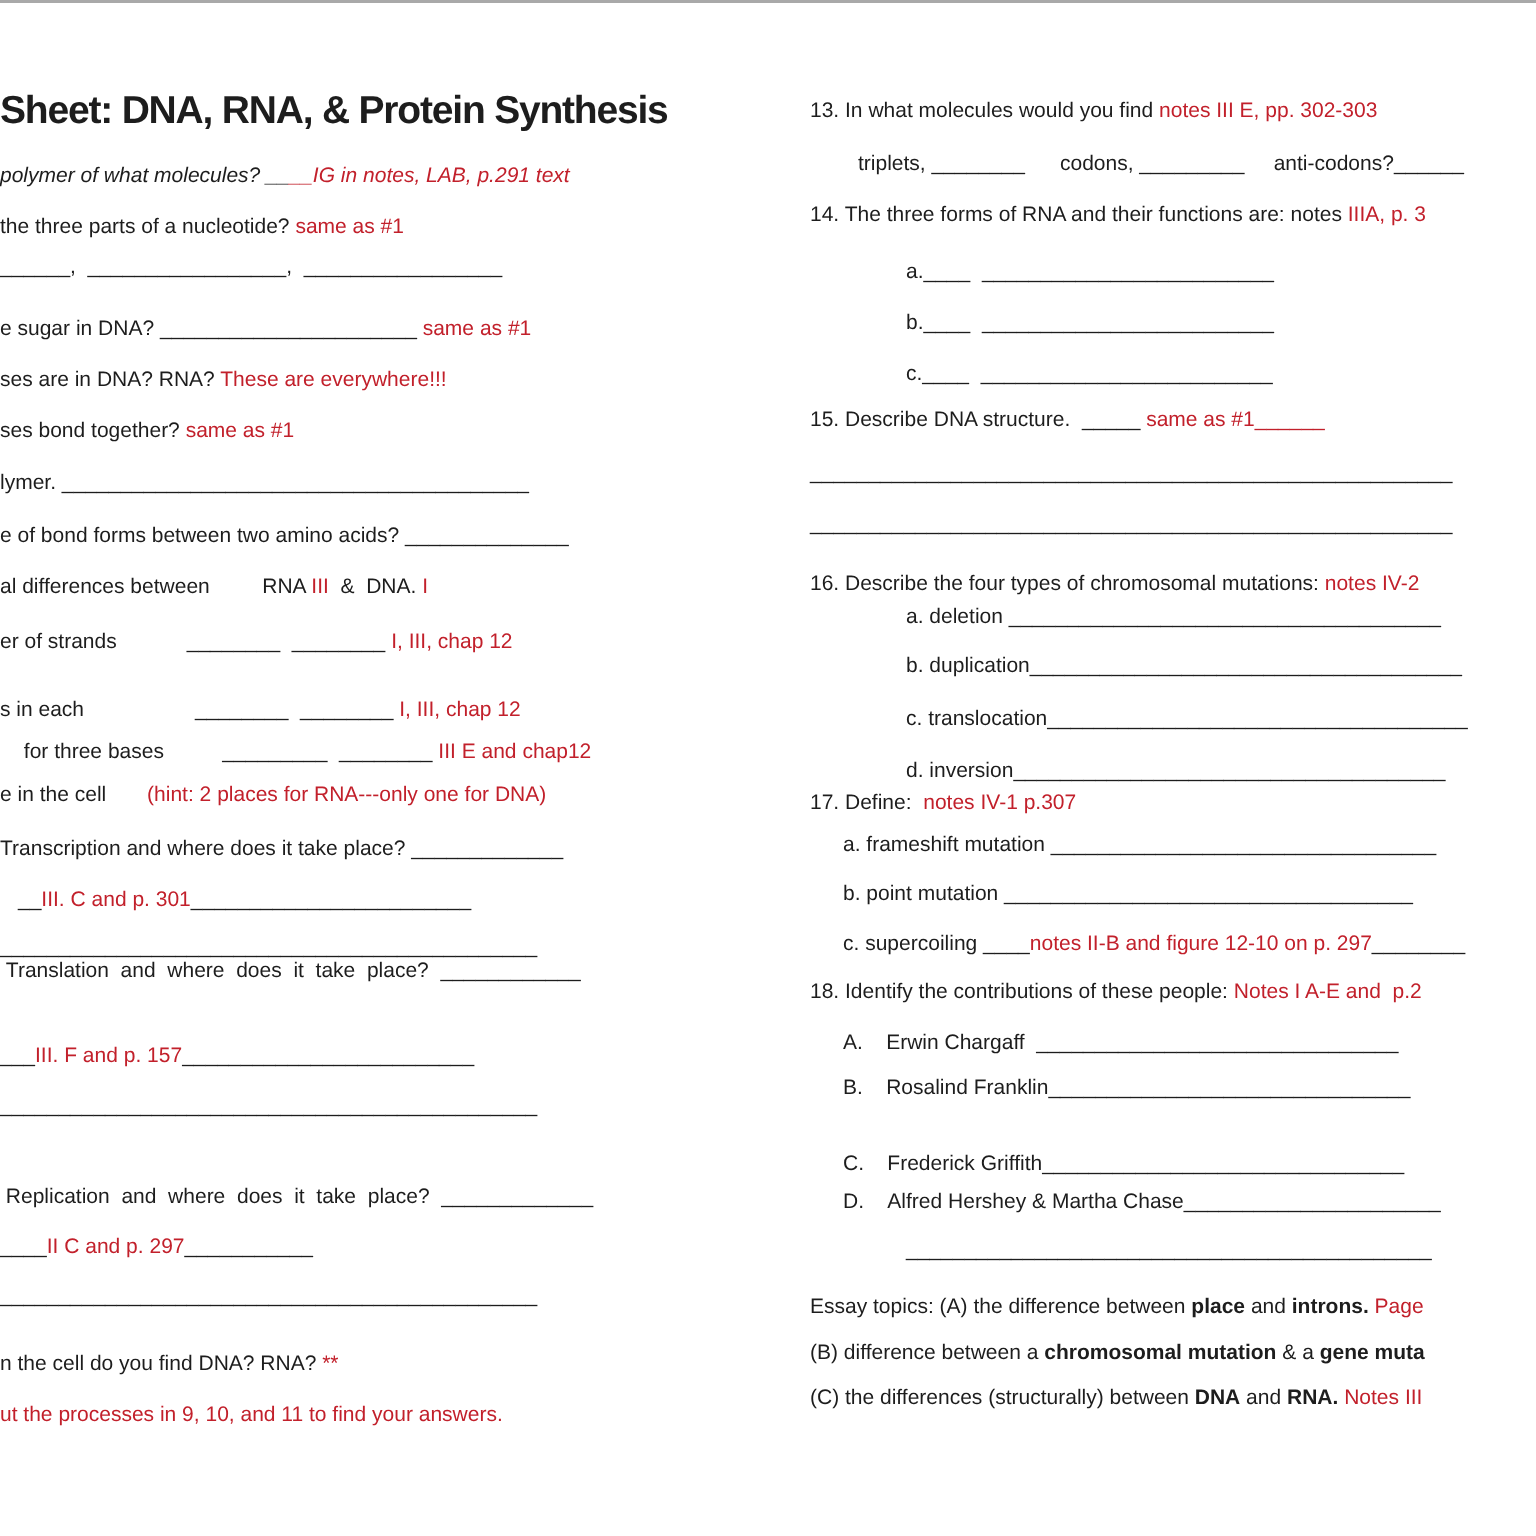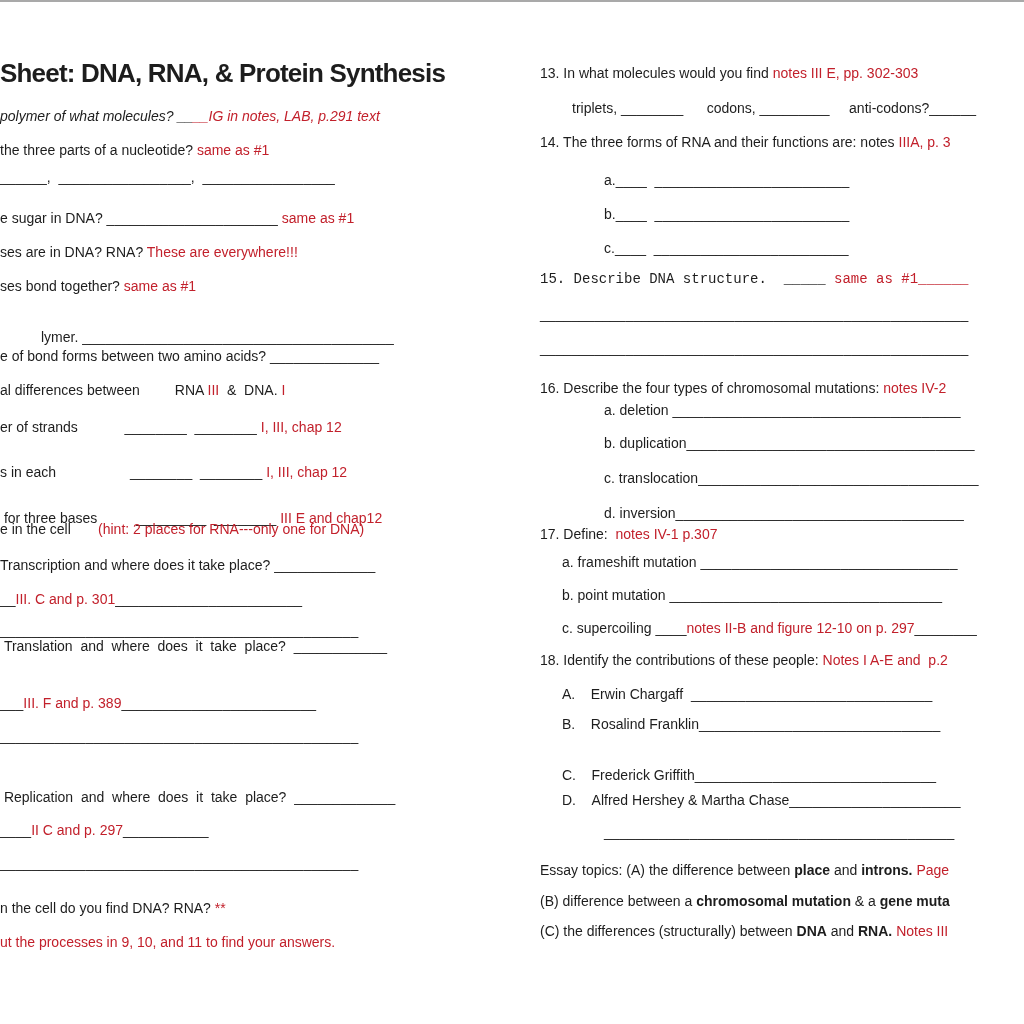--- a/index.html
+++ b/index.html
@@ -41,48 +41,48 @@
   <div class="top-edge" style="background: rgb(169, 169, 169);"></div>
 
   <div class="col col-left">
     <div class="doc-title">Sheet: DNA, RNA, &amp; Protein Synthesis</div>
   <div class="line" style="top: 106px; font-style: italic;"><span class="">polymer of what molecules? __</span><span class="seg-red ">__IG in notes, LAB, p.291 text</span></div>
       <div class="line" style="top: 140px;"><span class="">the three parts of a nucleotide? </span><span class="seg-red ">same as #1</span></div>
       <div class="line" style="top: 167px;"><span class="">______,&nbsp; _________________,&nbsp; _________________</span></div>
       <div class="line" style="top: 208px;"><span class="">e sugar in DNA? ______________________ </span><span class="seg-red ">same as #1</span></div>
       <div class="line" style="top: 242px;"><span class="">ses are in DNA? RNA? </span><span class="seg-red ">These are everywhere!!!</span></div>
       <div class="line" style="top: 276px;"><span class="">ses bond together? </span><span class="seg-red ">same as #1</span></div>
-      <div class="line" style="top: 327px; padding-left: 41px;"><span class="">lymer. ________________________________________</span></div>
+      <div class="line" style="top: 311px;"><span class="">lymer. ________________________________________</span></div>
       <div class="line" style="top: 346px;"><span class="">e of bond forms between two amino acids? ______________</span></div>
       <div class="line" style="top: 380px;"><span class="">al differences between&nbsp;&nbsp;&nbsp;&nbsp;&nbsp;&nbsp;&nbsp;&nbsp;&nbsp;RNA </span><span class="seg-red ">III</span><span class="">&nbsp; &amp;&nbsp; DNA. </span><span class="seg-red ">I</span></div>
       <div class="line" style="top: 417px;"><span class="">er of strands&nbsp;&nbsp;&nbsp;&nbsp;&nbsp;&nbsp;&nbsp;&nbsp;&nbsp;&nbsp;&nbsp;&nbsp;________&nbsp;&nbsp;________ </span><span class="seg-red ">I, III, chap 12</span></div>
       <div class="line" style="top: 452px; margin-top: 10px;"><span class="">s in each&nbsp;&nbsp;&nbsp;&nbsp;&nbsp;&nbsp;&nbsp;&nbsp;&nbsp;&nbsp;&nbsp;&nbsp;&nbsp;&nbsp;&nbsp;&nbsp;&nbsp;&nbsp;&nbsp;________&nbsp;&nbsp;________ </span><span class="seg-red ">I, III, chap 12</span></div>
-      <div class="line" style="top: 508px;"><span class="">&nbsp;for three bases&nbsp;&nbsp;&nbsp;&nbsp;&nbsp;&nbsp;&nbsp;&nbsp;&nbsp;&nbsp;_________&nbsp;&nbsp;________ </span><span class="seg-red ">III E and chap12</span></div>
+      <div class="line" style="top: 490px; margin-left: 12px;"><span class="">&nbsp;for three bases&nbsp;&nbsp;&nbsp;&nbsp;&nbsp;&nbsp;&nbsp;&nbsp;&nbsp;&nbsp;_________&nbsp;&nbsp;________ </span><span class="seg-red ">III E and chap12</span></div>
       <div class="line" style="top: 519px;"><span class="">e in the cell&nbsp;&nbsp;&nbsp;&nbsp;&nbsp;&nbsp;&nbsp;</span><span class="seg-red ">(hint: 2 places for RNA---only one for DNA)</span></div>
       <div class="line" style="top: 555px;"><span class="">Transcription and where does it take place? _____________</span></div>
-      <div class="line" style="top: 589px;"><span class="">__</span><span class="seg-red ">III. C and p. 301</span><span class="">________________________</span></div>
+      <div class="line" style="top: 589px; padding-left: 12px;"><span class="">__</span><span class="seg-red ">III. C and p. 301</span><span class="">________________________</span></div>
       <div class="line" style="top: 620px;"><span class="">______________________________________________</span></div>
       <div class="line" style="top: 620px; margin-top: 16px;"><span class="">&nbsp;Translation  and  where  does  it  take  place?  ____________</span></div>
-      <div class="line" style="top: 693px;"><span class="">___</span><span class="seg-red ">III. F and p. 389</span><span class="">_________________________</span></div>
+      <div class="line" style="top: 693px;"><span class="">___</span><span class="seg-red ">III. F and p. 157</span><span class="">_________________________</span></div>
       <div class="line" style="top: 726px;"><span class="">______________________________________________</span></div>
       <div class="line" style="top: 787px;"><span class="">&nbsp;Replication  and  where  does  it  take  place?  _____________</span></div>
       <div class="line" style="top: 820px;"><span class="">____</span><span class="seg-red ">II C and p. 297</span><span class="">___________</span></div>
       <div class="line" style="top: 853px;"><span class="">______________________________________________</span></div>
       <div class="line" style="top: 898px;"><span class="">n the cell do you find DNA? RNA? </span><span class="seg-red ">**</span></div>
       <div class="line" style="top: 932px;"><span class="seg-red ">ut the processes in 9, 10, and 11 to find your answers.</span></div>
     </div>
 
   <div class="col col-right">
       <div class="line" style="top: 63px;"><span class="">13. In what molecules would you find </span><span class="seg-red ">notes III E, pp. 302-303</span></div>
       <div class="line" style="top: 98px; left: 32px;"><span class="">triplets, ________&nbsp;&nbsp;&nbsp;&nbsp;&nbsp;&nbsp;codons, _________&nbsp;&nbsp;&nbsp;&nbsp;&nbsp;anti-codons?______</span></div>
       <div class="line" style="top: 132px;"><span class="">14. The three forms of RNA and their functions are: notes </span><span class="seg-red ">IIIA, p. 3</span></div>
       <div class="line" style="top: 170px; left: 64px;"><span class="">a.____&nbsp;&nbsp;_________________________</span></div>
       <div class="line" style="top: 204px; left: 64px;"><span class="">b.____&nbsp;&nbsp;_________________________</span></div>
       <div class="line" style="top: 238px; left: 64px;"><span class="">c.____&nbsp;&nbsp;_________________________</span></div>
-      <div class="line" style="top: 269px; font-family: Liberation Mono, monospace;"><span class="">15. Describe DNA structure.&nbsp; _____ </span><span class="seg-red ">same as #1______</span></div>
+      <div class="line" style="top: 269px;"><span class="">15. Describe DNA structure.&nbsp; _____ </span><span class="seg-red ">same as #1______</span></div>
       <div class="line" style="top: 304px;"><span class="">_______________________________________________________</span></div>
       <div class="line" style="top: 338px;"><span class="">_______________________________________________________</span></div>
       <div class="line" style="top: 378px;"><span class="">16. Describe the four types of chromosomal mutations: </span><span class="seg-red ">notes IV-2</span></div>
       <div class="line" style="top: 400px; left: 64px;"><span class="">a. deletion _____________________________________</span></div>
       <div class="line" style="top: 433px; left: 64px;"><span class="">b. duplication_____________________________________</span></div>
       <div class="line" style="top: 468px; left: 64px;"><span class="">c. translocation____________________________________</span></div>
       <div class="line" style="top: 503px; left: 64px;"><span class="">d. inversion_____________________________________</span></div>
       <div class="line" style="top: 524px;"><span class="">17. Define:&nbsp; </span><span class="seg-red ">notes IV-1 p.307</span></div>
       <div class="line" style="top: 552px; left: 22px;"><span class="">a. frameshift mutation _________________________________</span></div>
       <div class="line" style="top: 585px; left: 22px;"><span class="">b. point mutation ___________________________________</span></div>

